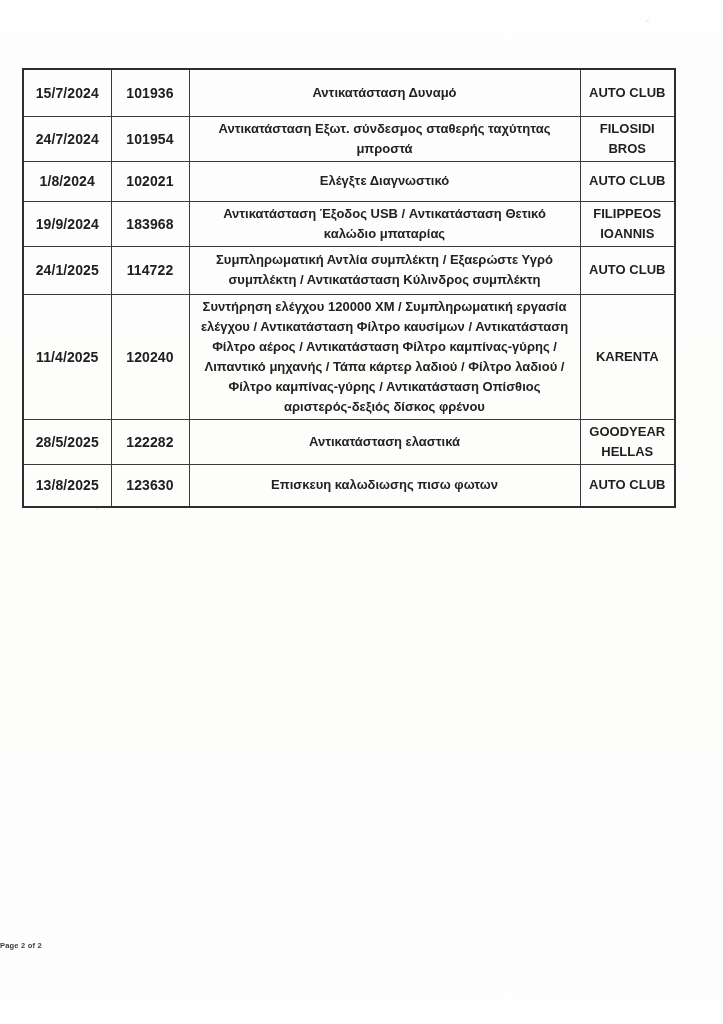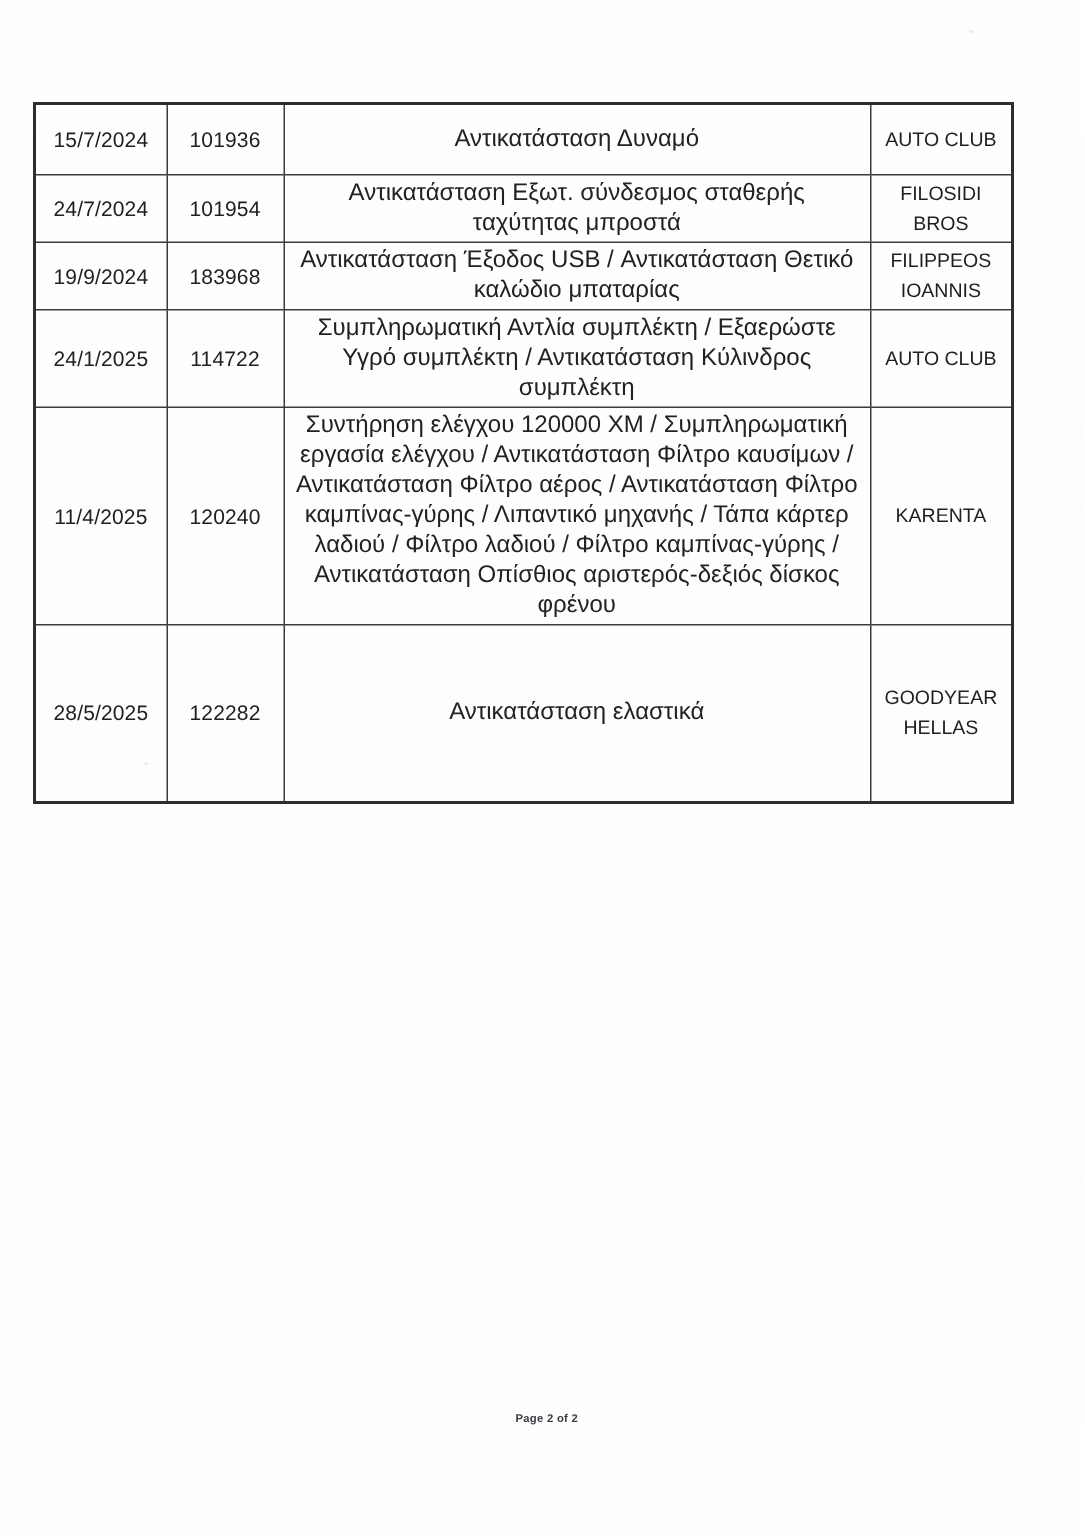--- a/index.html
+++ b/index.html
@@ -21,38 +21,39 @@
     background: linear-gradient(180deg, #fefefe 0%, #fdfdfc 55%, #fefefe 100%);
   }
   table.service-table {
     position: absolute;
     left: 22px;
     top: 68px;
     width: 652px;
     border-collapse: collapse;
     table-layout: fixed;
     border: 2px solid #2d2d2d;
+    font-weight: bold;
   }
   table.service-table td {
     border: 1px solid #3b3b3b;
     text-align: center;
     vertical-align: middle;
     padding: 2px 6px;
     line-height: 20px;
     background: transparent;
     word-wrap: break-word;
   }
   
   td.cell-date, td.cell-doc {
     font-size: 14px;
     letter-spacing: 0.1px;
     color: #202020;
   }
   td.cell-desc {
-    font-size: 16px;
+    font-size: 13px;
     padding: 2px 4px;
     color: #222222;
   }
   td.cell-provider {
     font-size: 13px;
     padding: 2px 2px;
     line-height: 19px;
     color: #1f1f1f;
   }
   
@@ -61,23 +62,22 @@
   tbody tr:nth-child(3) { height: 40px; }
   tbody tr:nth-child(4) { height: 42px; }
   tbody tr:nth-child(5) { height: 48px; }
   tbody tr:nth-child(6) { height: 119px; }
   tbody tr:nth-child(7) { height: 43px; }
   tbody tr:nth-child(8) { height: 43px; }
 
   .page-footer {
     position: absolute;
     top: 941px;
-    left: 12px;
+    left: 0;
     right: 6px;
-    text-align: center;
     font-size: 7.5px;
     font-weight: 600;
     color: #3a3a42;
     letter-spacing: 0.2px;
   }
   
   .speck {
     position: absolute;
     background: #d9d9d6;
     border-radius: 50%;
@@ -105,20 +105,26 @@
       <td class="cell-desc">Αντικατάσταση Δυναμό</td>
       <td class="cell-provider">AUTO CLUB</td>
     </tr>
         <tr>
       <td class="cell-date">24/7/2024</td>
       <td class="cell-doc">101954</td>
       <td class="cell-desc">Αντικατάσταση Εξωτ. σύνδεσμος σταθερής ταχύτητας μπροστά</td>
       <td class="cell-provider">FILOSIDI BROS</td>
     </tr>
         <tr>
+      <td class="cell-date">1/8/2024</td>
+      <td class="cell-doc">102021</td>
+      <td class="cell-desc">Ελέγξτε Διαγνωστικό</td>
+      <td class="cell-provider">AUTO CLUB</td>
+    </tr>
+        <tr>
       <td class="cell-date">19/9/2024</td>
       <td class="cell-doc">183968</td>
       <td class="cell-desc">Αντικατάσταση Έξοδος USB / Αντικατάσταση Θετικό καλώδιο μπαταρίας</td>
       <td class="cell-provider">FILIPPEOS IOANNIS</td>
     </tr>
         <tr>
       <td class="cell-date">24/1/2025</td>
       <td class="cell-doc">114722</td>
       <td class="cell-desc">Συμπληρωματική Αντλία συμπλέκτη / Εξαερώστε Υγρό συμπλέκτη / Αντικατάσταση Κύλινδρος συμπλέκτη</td>
       <td class="cell-provider">AUTO CLUB</td>
@@ -128,20 +134,26 @@
       <td class="cell-doc">120240</td>
       <td class="cell-desc">Συντήρηση ελέγχου 120000 ΧΜ / Συμπληρωματική εργασία ελέγχου / Αντικατάσταση Φίλτρο καυσίμων / Αντικατάσταση Φίλτρο αέρος / Αντικατάσταση Φίλτρο καμπίνας-γύρης / Λιπαντικό μηχανής / Τάπα κάρτερ λαδιού / Φίλτρο λαδιού / Φίλτρο καμπίνας-γύρης / Αντικατάσταση Οπίσθιος αριστερός-δεξιός δίσκος φρένου</td>
       <td class="cell-provider">KARENTA</td>
     </tr>
         <tr>
       <td class="cell-date">28/5/2025</td>
       <td class="cell-doc">122282</td>
       <td class="cell-desc">Αντικατάσταση ελαστικά</td>
       <td class="cell-provider">GOODYEAR HELLAS</td>
     </tr>
+        <tr>
+      <td class="cell-date">13/8/2025</td>
+      <td class="cell-doc">123630</td>
+      <td class="cell-desc">Επισκευη καλωδιωσης πισω φωτων</td>
+      <td class="cell-provider">AUTO CLUB</td>
+    </tr>
       </tbody>
   </table>
 
   <div class="page-footer">Page 2 of 2</div>
 
   <div class="speck speck-1"></div>
   <div class="speck speck-2"></div>
 </div>
 
 </body></html>

